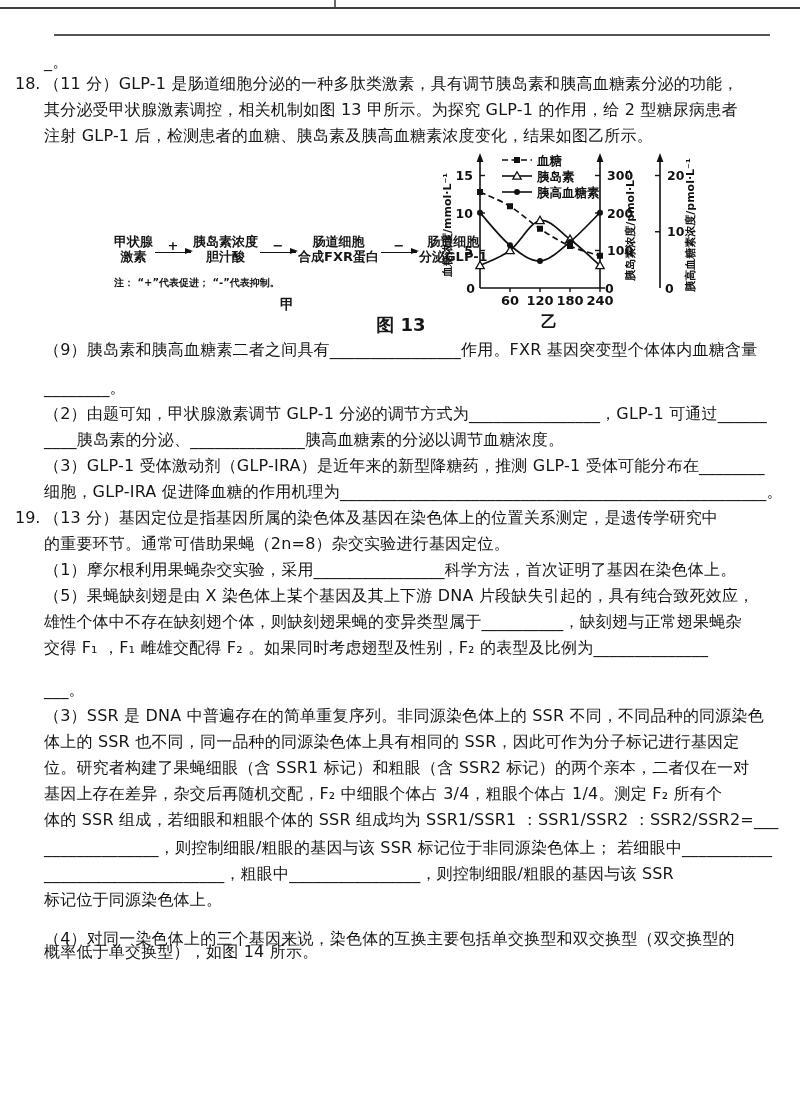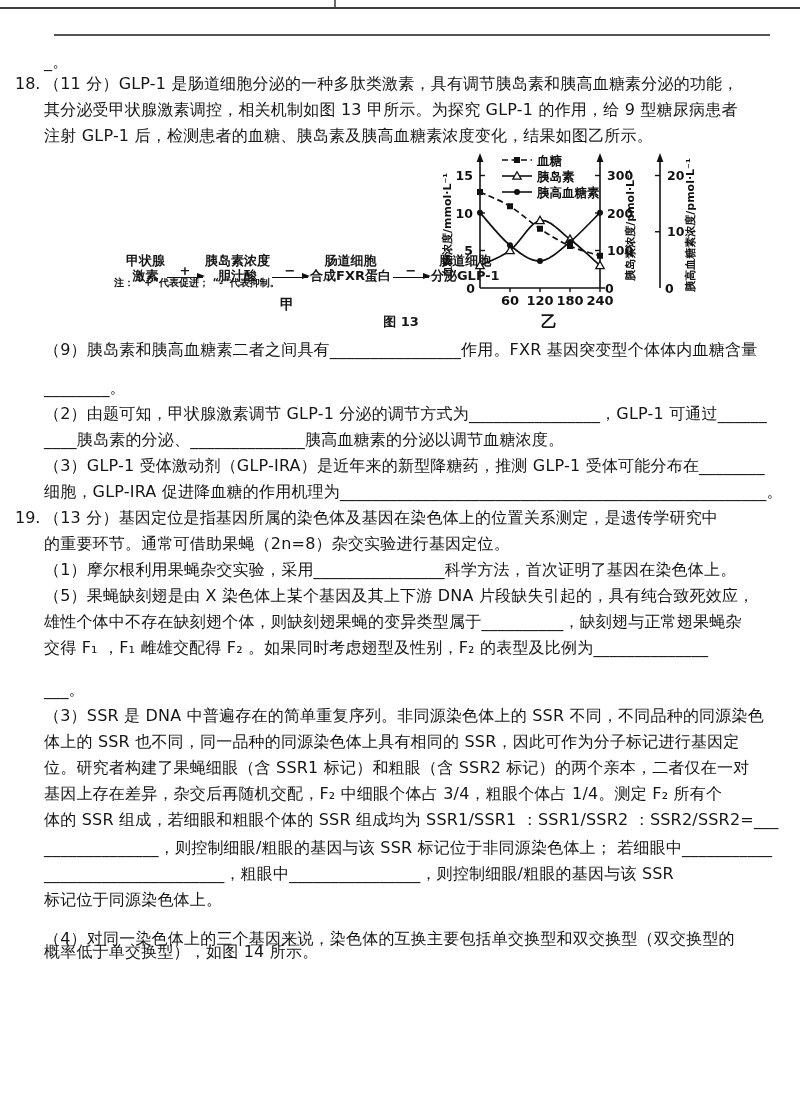--- a/index.html
+++ b/index.html
@@ -11,45 +11,45 @@
   .rule-top{position:absolute;left:0;top:7px;width:800px;height:2px;background:#3f3f3f;}
   .rule-tick{position:absolute;left:334px;top:0;width:2px;height:9px;background:#6a6a6a;}
   .rule-answer{position:absolute;left:54px;top:34px;width:716px;height:2px;background:#555;}
   .tl{
     position:absolute;left:44px;font-size:16px;line-height:20px;
     white-space:pre;letter-spacing:0.2px;font-weight:500;
   }
   .qnum{position:absolute;left:15px;font-size:16px;line-height:20px;font-weight:400;}
   
   .fig{position:absolute;left:0;top:150px;width:800px;height:186px;}
-  .flow{position:absolute;left:126px;top:84px;display:flex;align-items:center;margin-top:19px;}
+  .flow{position:absolute;left:114px;top:84px;display:flex;align-items:flex-start;}
   .fnode{font-size:13px;font-weight:bold;text-align:center;line-height:15px;white-space:nowrap;}
   .farrow{width:36px;margin:6px 2px 0 2px;}
   .flab{display:block;text-align:center;font-size:13px;font-weight:bold;line-height:11px;}
   .shaft{display:block;height:0;border-top:1.7px solid #111;position:relative;margin-top:1px;}
   .shaft::after{content:'';position:absolute;right:-2px;top:-4.6px;
     border-left:8px solid #111;border-top:3.6px solid transparent;border-bottom:3.6px solid transparent;}
   .fnote{position:absolute;left:114px;top:126px;font-size:10px;font-weight:bold;white-space:pre;}
   .fjia{position:absolute;left:262px;top:146px;width:50px;text-align:center;font-size:14px;font-weight:bold;}
-  .fcap{position:absolute;left:356px;top:163px;width:90px;text-align:center;font-size:13px;font-weight:bold;}
+  .fcap{position:absolute;left:356px;top:163px;width:90px;text-align:center;font-size:18px;font-weight:bold;}
   .fyi{position:absolute;left:514px;top:162px;width:70px;text-align:center;font-size:16px;font-weight:bold;}
   .chart{position:absolute;left:438px;top:0px;}
   svg text{font-family:"DejaVu Sans","Liberation Sans",sans-serif;fill:#111;}
 </style>
 </head>
 <body>
 
 <div class="rule-tick"></div>
 <div class="rule-top"></div>
 <div class="rule-answer"></div>
 <div class="tl" style="top:52px">_。</div>
 
 <div class="qnum" style="top:74px">18.</div>
 <div class="tl" style="top:74px">（11 分）GLP-1 是肠道细胞分泌的一种多肽类激素，具有调节胰岛素和胰高血糖素分泌的功能，</div>
-<div class="tl" style="top:100px">其分泌受甲状腺激素调控，相关机制如图 13 甲所示。为探究 GLP-1 的作用，给 9 型糖尿病患者</div>
+<div class="tl" style="top:100px">其分泌受甲状腺激素调控，相关机制如图 13 甲所示。为探究 GLP-1 的作用，给 2 型糖尿病患者</div>
 <div class="tl" style="top:126px">注射 GLP-1 后，检测患者的血糖、胰岛素及胰高血糖素浓度变化，结果如图乙所示。</div>
 
 <div class="fig">
   <div class="flow">
     <div class="fnode">
       <div>甲状腺</div>
       <div>激素</div>
     </div>
     <div class="farrow">
       <span class="flab">+</span>

